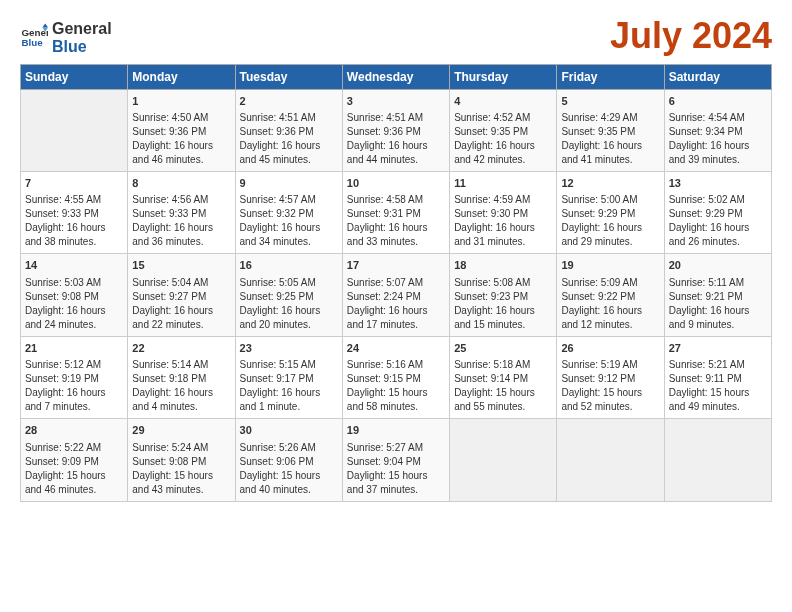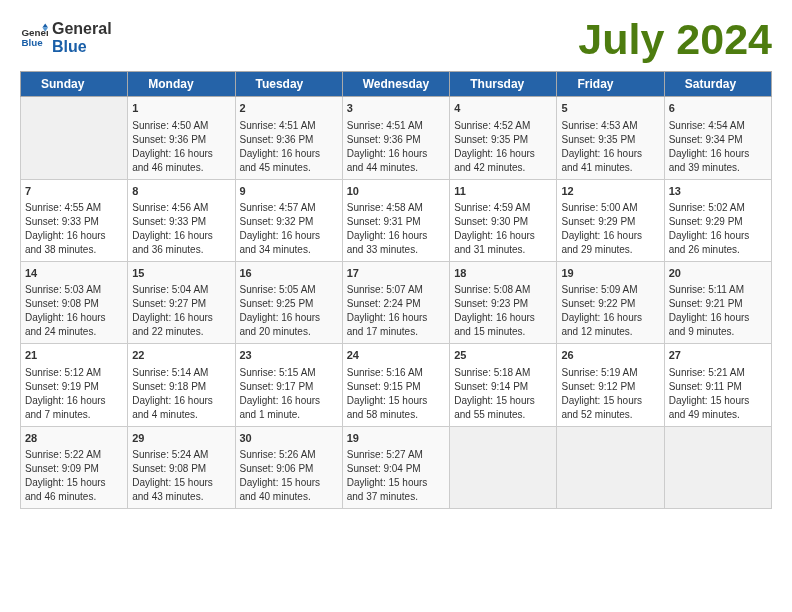--- a/index.html
+++ b/index.html
@@ -26,39 +26,39 @@
       gap: 4px;
     }
     .logo-icon {
       width: 28px;
       height: 28px;
     }
     .title-area {
       text-align: right;
     }
     .month-year {
-      font-size: 43px;
+      font-size: 36px;
       font-weight: bold;
-      color: #4d7c0f;
+      color: #c2410c;
       line-height: 1.1;
     }
     .location {
       font-size: 16px;
       color: #333;
       font-weight: normal;
     }
     table {
       width: 100%;
       border-collapse: collapse;
       font-size: 10.5px;
     }
     thead tr th {
       background-color: #2563a8;
       color: #fff;
-      padding: 5px 20px;
+      padding: 5px 4px;
       text-align: left;
       font-size: 12px;
       font-weight: bold;
       border: 1px solid #aaa;
     }
     tbody tr td {
       border: 1px solid #ccc;
       padding: 4px 4px;
       vertical-align: top;
       width: calc(100% / 7);
@@ -141,21 +141,21 @@
           </td>
           <td>
             <span class="day-number">4</span>
             <div>Sunrise: 4:52 AM</div>
             <div>Sunset: 9:35 PM</div>
             <div>Daylight: 16 hours</div>
             <div>and 42 minutes.</div>
           </td>
           <td>
             <span class="day-number">5</span>
-            <div>Sunrise: 4:53 AM</div>
+            <div>Sunrise: 4:29 AM</div>
             <div>Sunset: 9:35 PM</div>
             <div>Daylight: 16 hours</div>
             <div>and 41 minutes.</div>
           </td>
           <td>
             <span class="day-number">6</span>
             <div>Sunrise: 4:54 AM</div>
             <div>Sunset: 9:34 PM</div>
             <div>Daylight: 16 hours</div>
             <div>and 39 minutes.</div>

